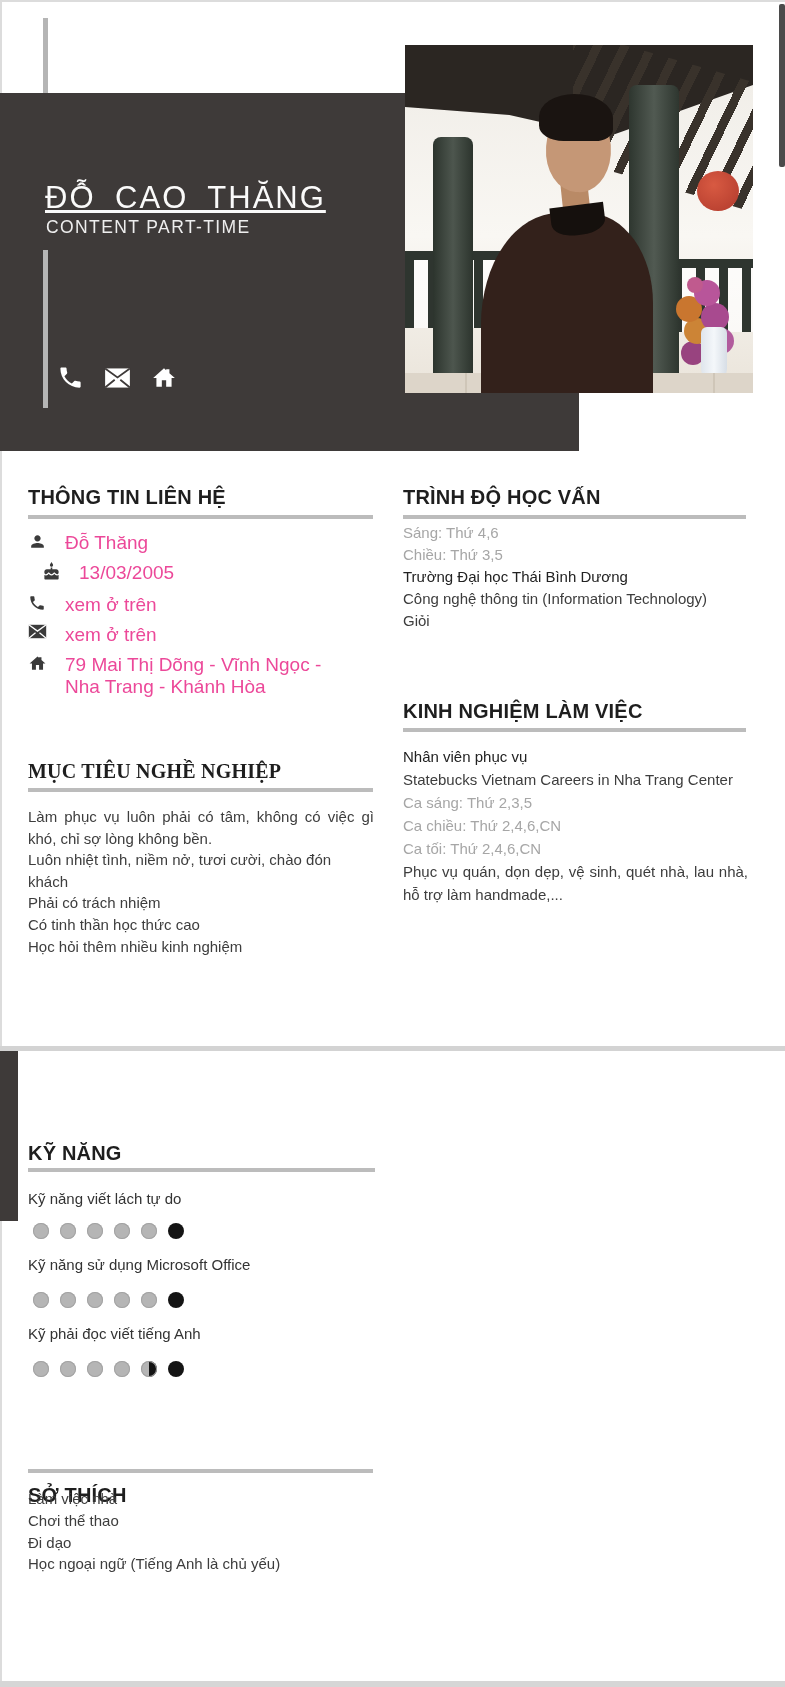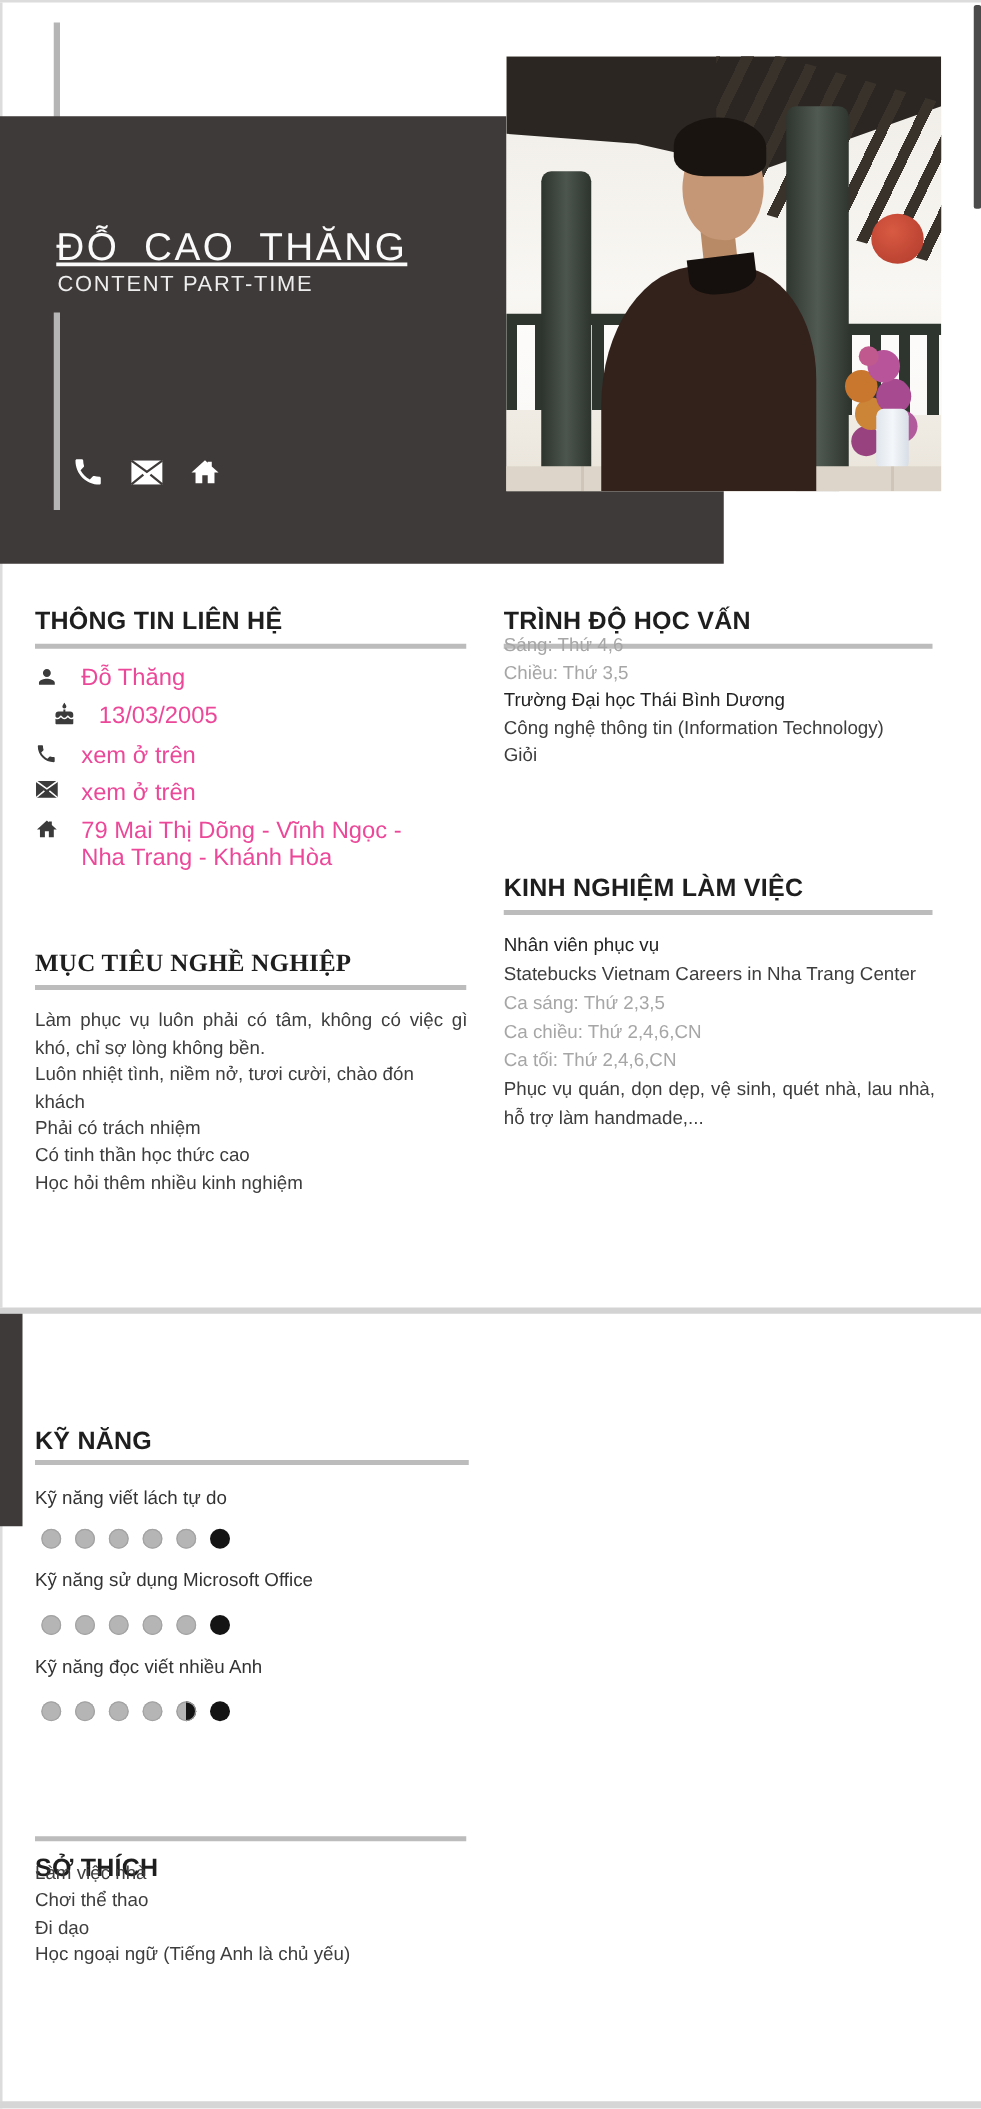--- a/index.html
+++ b/index.html
@@ -169,21 +169,21 @@
     <div class="abs body-t" style="left:28px;top:806px;width:346px;line-height:21.6px;">
       <div class="just">Làm phục vụ luôn phải có tâm, không có việc gì khó, chỉ sợ lòng không bền.</div>
       <div>Luôn nhiệt tình, niềm nở, tươi cười, chào đón khách</div>
       <div>Phải có trách nhiệm</div>
       <div>Có tinh thần học thức cao</div>
       <div>Học hỏi thêm nhiều kinh nghiệm</div>
     </div>
 
     <div class="abs h" style="left:403px;top:486px;">TRÌNH ĐỘ HỌC VẤN</div>
     <div class="abs rule" style="left:403px;top:515px;width:343px;"></div>
-    <div class="abs body-t" style="left:403px;top:506px;width:345px;line-height:22px;">
+    <div class="abs body-t" style="left:403px;top:522px;width:345px;line-height:22px;">
       <div class="gray-t">Sáng: Thứ 4,6</div>
       <div class="gray-t">Chiều: Thứ 3,5</div>
       <div class="bold-t">Trường Đại học Thái Bình Dương</div>
       <div>Công nghệ thông tin (Information Technology)</div>
       <div>Giỏi</div>
     </div>
 
     <div class="abs h" style="left:403px;top:700px;">KINH NGHIỆM LÀM VIỆC</div>
     <div class="abs rule" style="left:403px;top:728px;width:343px;"></div>
     <div class="abs body-t" style="left:403px;top:745px;width:345px;line-height:23px;">
@@ -215,21 +215,21 @@
     <div class="abs body-t" style="left:28px;top:1256px;color:#333;">Kỹ năng sử dụng Microsoft Office</div>
     <div class="abs dots" style="left:33px;top:1292px;">
         <span class="dot dot--gray"></span>
         <span class="dot dot--gray"></span>
         <span class="dot dot--gray"></span>
         <span class="dot dot--gray"></span>
         <span class="dot dot--gray"></span>
         <span class="dot dot--filled"></span>
       </div>
 
-    <div class="abs body-t" style="left:28px;top:1325px;color:#333;">Kỹ năng đọc viết nhiều Anh</div>
+    <div class="abs body-t" style="left:28px;top:1325px;color:#333;">Kỹ phải đọc viết tiếng Anh</div>
     <div class="abs dots" style="left:33px;top:1361px;">
         <span class="dot dot--gray"></span>
         <span class="dot dot--gray"></span>
         <span class="dot dot--gray"></span>
         <span class="dot dot--gray"></span>
         <span class="dot dot--half"></span>
         <span class="dot dot--filled"></span>
       </div>
 
     <div class="abs h" style="left:28px;top:1440px;margin-top:44px;">SỞ THÍCH</div>

